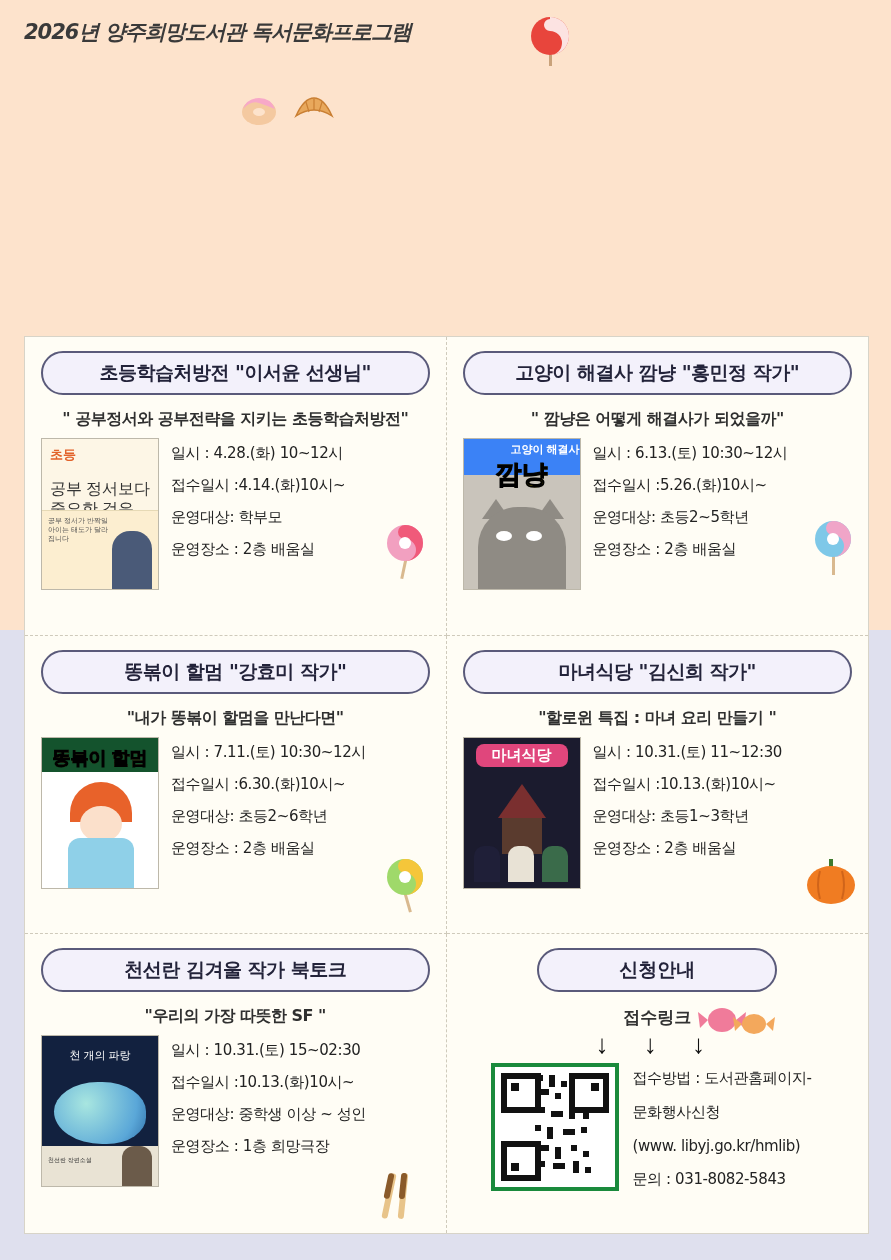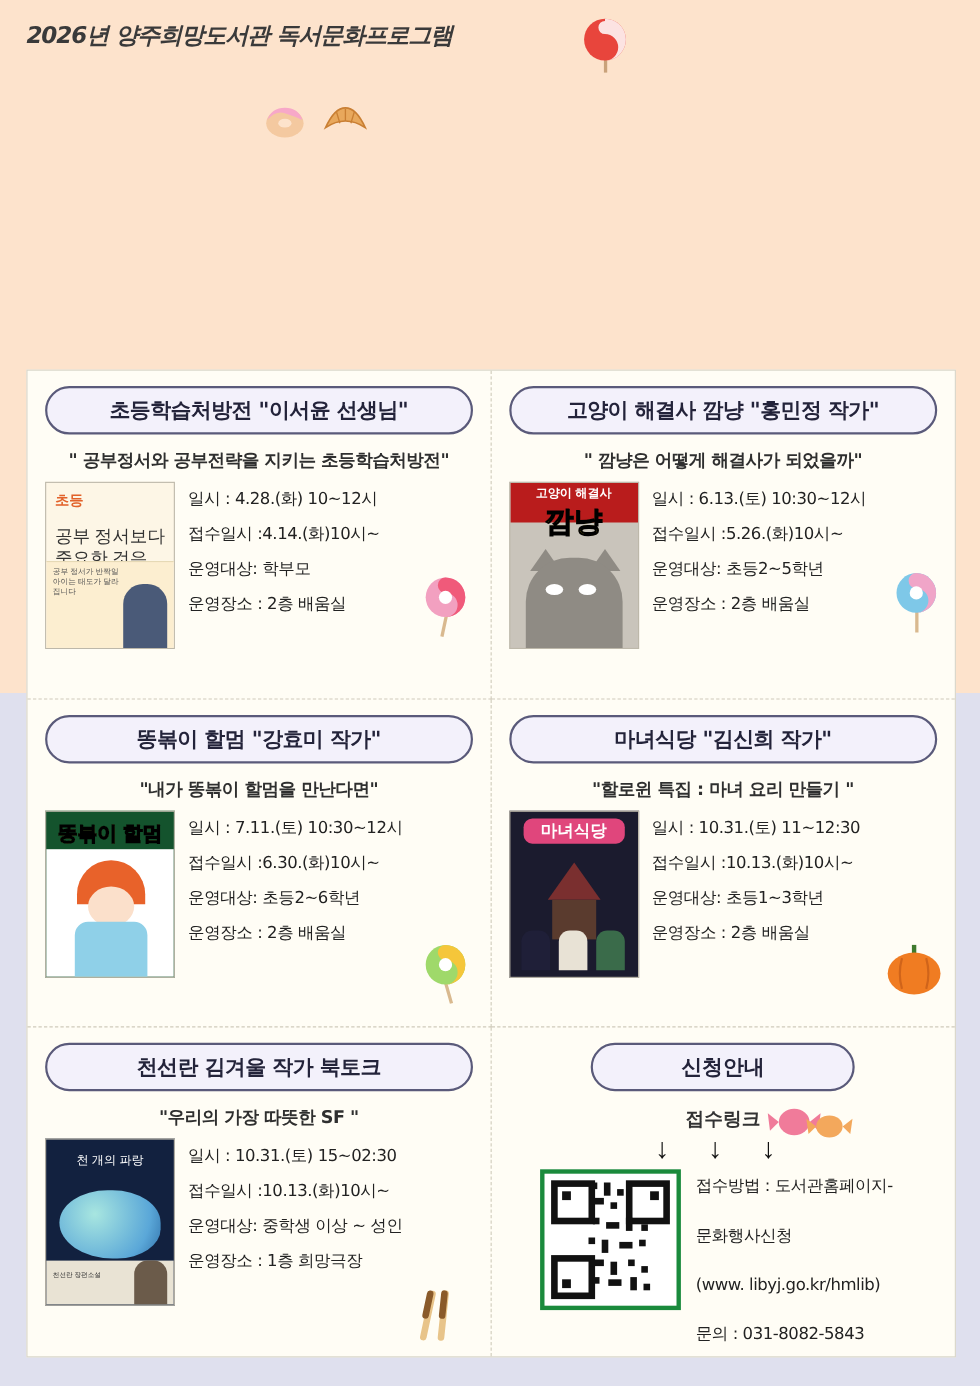--- a/index.html
+++ b/index.html
@@ -104,21 +104,21 @@
     white-space:nowrap;
   }
   
   .c1{background:#fdf6e6;}
   .c1 .t{position:absolute;top:8px;left:8px;font-size:13px;font-weight:bold;color:#e2622a;line-height:1.25;}
   .c1 .t2{position:absolute;top:40px;left:8px;font-size:16px;color:#333;line-height:1.25;font-family:Liberation Serif, serif;}
   .c1 .ph{position:absolute;bottom:0;left:0;right:0;height:78px;background:#fceed0;border-top:1px solid #e6d9b5;}
   .c1 .ph:after{content:"";position:absolute;right:6px;bottom:0;width:40px;height:58px;border-radius:18px 18px 0 0;background:#4a5a78;}
   .c1 .phtxt{position:absolute;bottom:46px;left:6px;font-size:7px;color:#555;line-height:1.3;width:64px;}
   .c2{background:#c9c4bb;}
-  .c2 .band{position:absolute;top:0;left:0;right:0;height:34px;background:#b91c1c;color:#fff;font-size:11px;font-weight:bold;text-align:center;line-height:16px;padding-top:2px;}
+  .c2 .band{position:absolute;top:0;left:0;right:0;height:34px;background:#3b82f6;color:#fff;font-size:11px;font-weight:bold;text-align:right;line-height:16px;padding-top:2px;}
   .c2 .big{position:absolute;top:18px;left:0;right:0;text-align:center;font-size:26px;font-weight:bold;color:#f5d400;-webkit-text-stroke:1px #000;}
   .c2 .cat{position:absolute;bottom:0;left:14px;width:88px;height:82px;background:#8f8b84;border-radius:40px 40px 0 0;}
   .c2 .ear1,.c2 .ear2{position:absolute;width:0;height:0;border-left:14px solid transparent;border-right:14px solid transparent;border-bottom:20px solid #8f8b84;bottom:70px;}
   .c2 .ear1{left:18px;}
   .c2 .ear2{left:72px;}
   .c2 .eye1,.c2 .eye2{position:absolute;width:16px;height:10px;background:#fff;border-radius:50%;bottom:48px;}
   .c2 .eye1{left:32px;}
   .c2 .eye2{left:62px;}
   .c3{background:#14532d;}
   .c3 .t{position:absolute;top:8px;left:0;right:0;text-align:center;font-size:18px;font-weight:bold;color:#ffe14d;-webkit-text-stroke:1px #000;}
@@ -153,21 +153,21 @@
   .link-label{
     text-align:center;font-size:17px;font-weight:bold;color:#333;margin-top:14px;
     font-family:"DejaVu Sans", sans-serif;
   }
   .arrows{text-align:center;font-size:26px;color:#111;letter-spacing:14px;line-height:1;margin-top:2px;}
   .apply-row{display:flex;gap:14px;margin-top:6px;align-items:flex-start;}
   .qr{
     width:120px;height:120px;flex:0 0 auto;border:4px solid #1a8a3c;background:#fff;position:relative;margin-left:28px;
   }
   .qr .px{position:absolute;background:#111;}
-  .apply-info{flex:1 1 auto;display:flex;flex-direction:column;gap:26px;padding-top:6px;}
+  .apply-info{flex:1 1 auto;display:flex;flex-direction:column;gap:15px;padding-top:6px;}
   .apply-info div{font-size:15px;color:#222;letter-spacing:-0.4px;font-family:"DejaVu Sans", sans-serif;}
   .candy{position:absolute;}
 </style>
 </head>
 <body>
 
 <div class="poster">
 
   <div class="top-line">2026년 양주희망도서관 독서문화프로그램</div>
 

